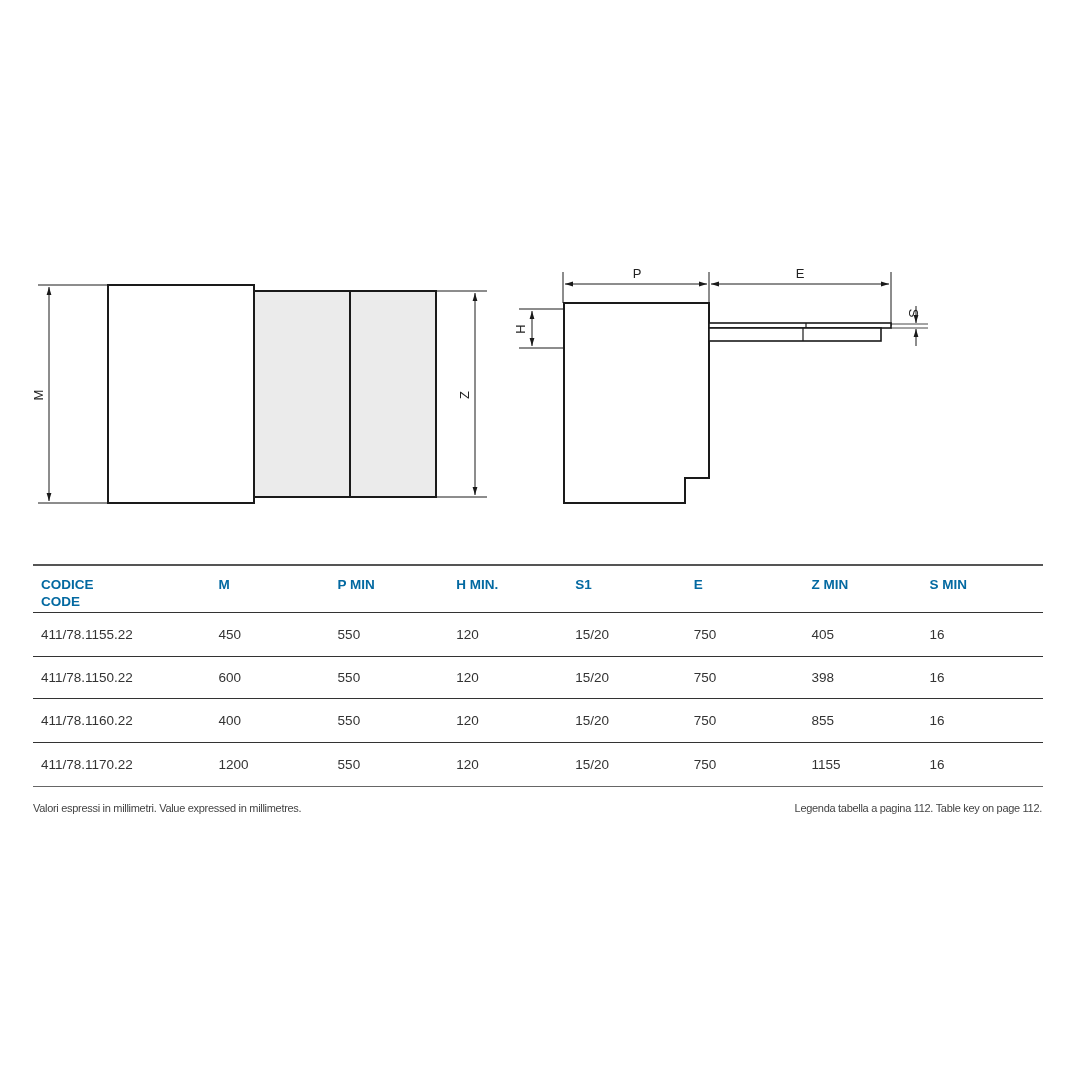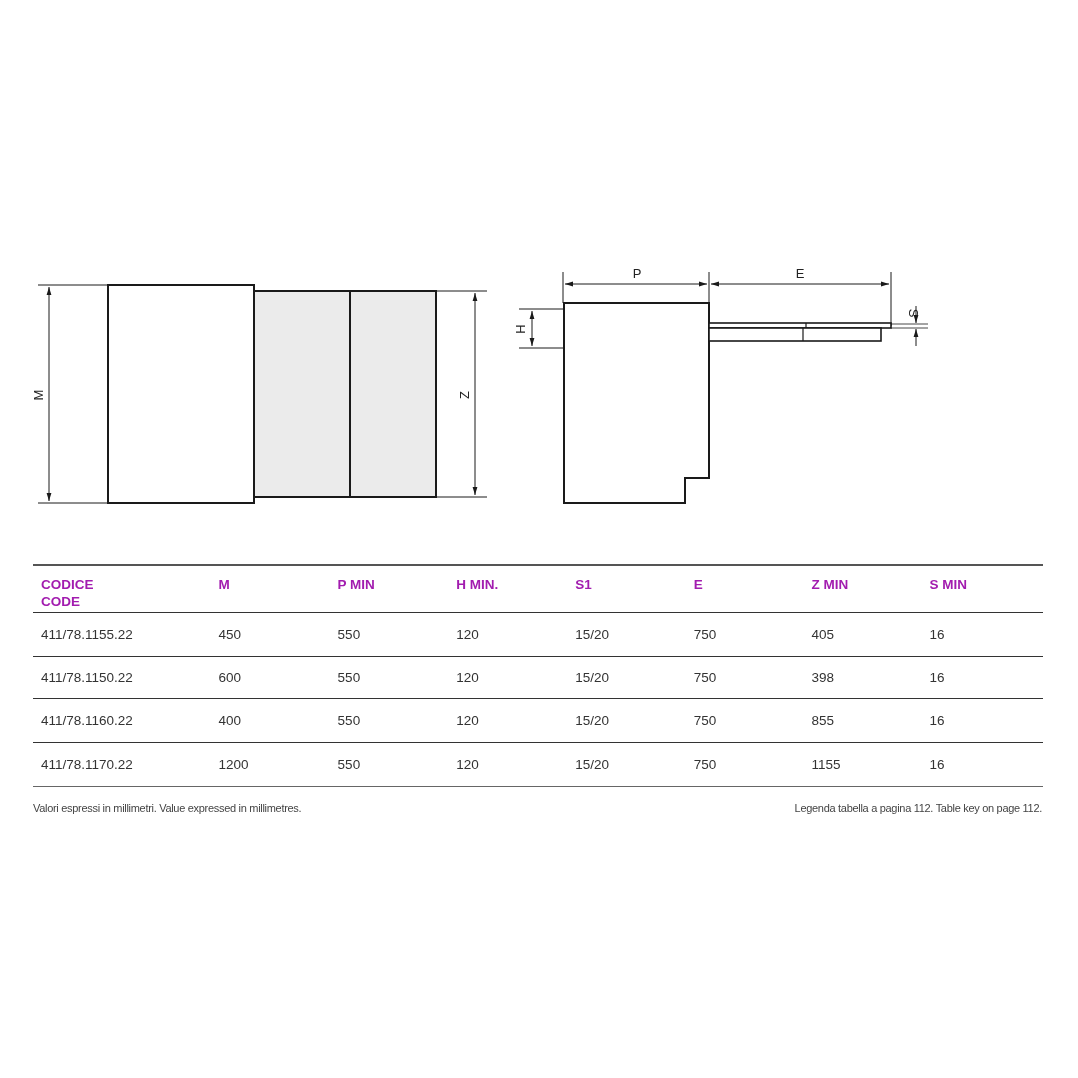--- a/index.html
+++ b/index.html
@@ -3,21 +3,21 @@
 <meta charset="utf-8">
 <style>
   html, body { margin: 0; padding: 0; background: #ffffff; }
   body { width: 1078px; height: 1078px; position: relative; overflow: hidden;
          font-family: "Liberation Sans", "DejaVu Sans", sans-serif; color: #222; }
   .drawing { position: absolute; left: 0; top: 0; }
   .dim-label { font-family: "Liberation Sans", sans-serif; font-size: 13px; fill: #222; }
   .spec-table { position: absolute; left: 33px; top: 564px; width: 1010px; border-collapse: collapse; }
   .spec-table th, .spec-table td { text-align: left; padding: 0 0 0 8px; vertical-align: top; }
   .spec-table thead tr { border-top: 2px solid #555; border-bottom: 1px solid #333; height: 47px; }
-  .spec-table th { font-weight: bold; font-size: 13.5px; color: #a21caf; padding-top: 10px; line-height: 17px; }
+  .spec-table th { font-weight: bold; font-size: 13.5px; color: #0369a1; padding-top: 10px; line-height: 17px; }
   .spec-table tbody tr { border-bottom: 1px solid #333; }
   .spec-table td { font-size: 13.5px; color: #333; vertical-align: middle; }
   .spec-table tbody tr:nth-child(1) { height: 44px; }
   .spec-table tbody tr:nth-child(2) { height: 42px; }
   .spec-table tbody tr:nth-child(3) { height: 44px; }
   .spec-table tbody tr:nth-child(4) { height: 44px; }
   .spec-table tbody tr:last-child { border-bottom: 1px solid #666; margin-left: 26px; }
   .col0 { width: 177px; } .col1 { width: 119px; } .col2 { width: 119px; } .col3 { width: 119px; }
   .col4 { width: 118px; } .col5 { width: 118px; } .col6 { width: 118px; } .col7 { width: 122px; }
   .footnote { position: absolute; top: 802px; font-size: 11px; color: #444; letter-spacing: -0.3px; }

